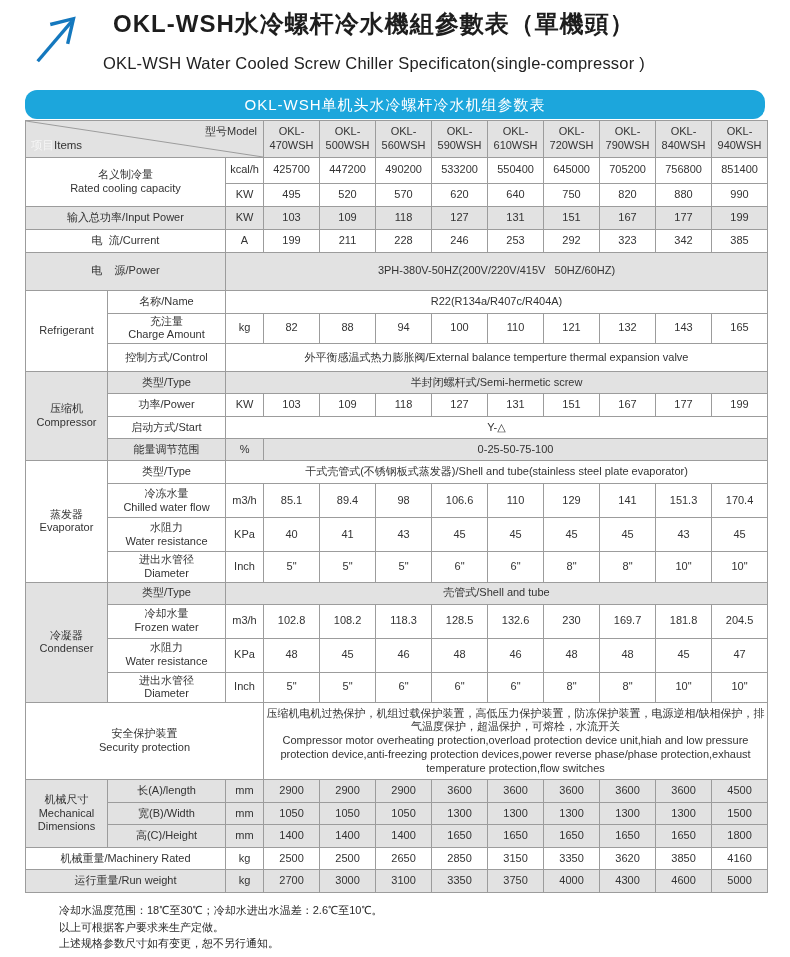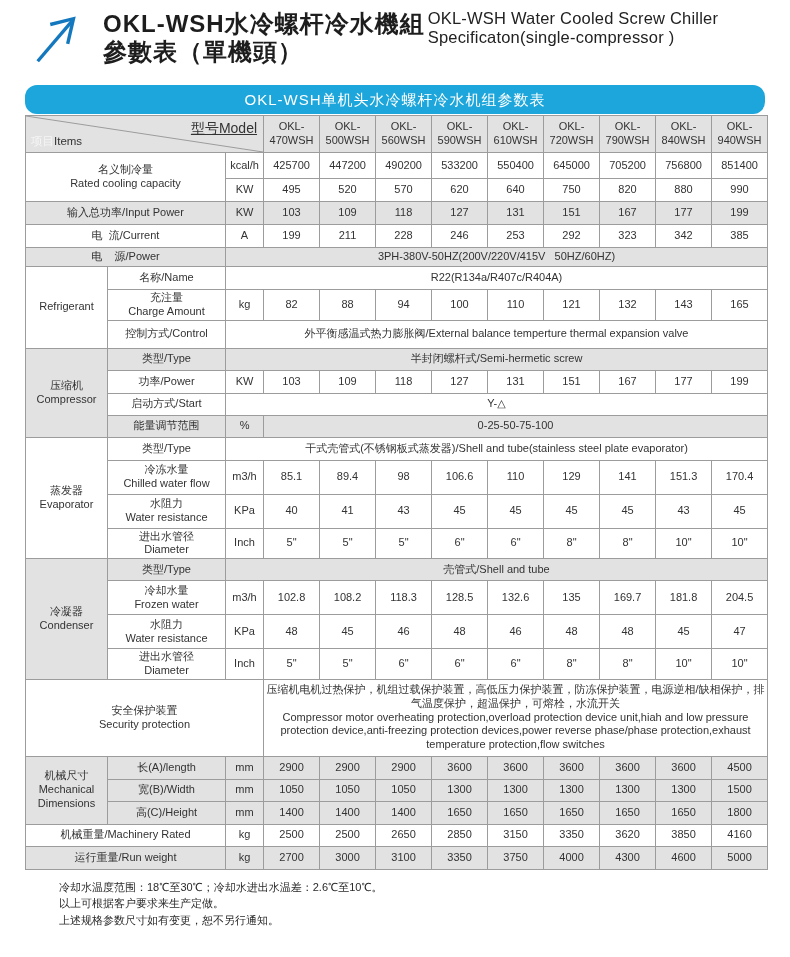--- a/index.html
+++ b/index.html
@@ -6,23 +6,23 @@
   body {
     width:790px; height:957px; background:#ffffff;
     font-family:"Liberation Sans", sans-serif; color:#333;
     position:relative; overflow:hidden;
   }
   .page { padding:8px 25px 0 25px; }
 
   
   .title-row { display:flex; align-items:flex-start; gap:16px; margin-left:4px; }
   .brand-arrow { width:58px; height:58px; flex:0 0 auto; margin-top:2px; }
-  .title-col { display:flex; flex-direction:row; }
+  .title-col { display:flex; flex-direction:column;align-items:center; }
   .title-zh { font-size:24px; font-weight:bold; color:#1d1d1d; letter-spacing:1px; line-height:1.15; margin-top:2px; }
-  .title-en { font-size:16.5px; color:#222; margin-top:1px; letter-spacing:0.2px; }
+  .title-en { font-size:16.5px; color:#222; margin-top:16px; letter-spacing:0.2px; }
 
   
   .banner {
     margin-top:17px; width:740px; height:29px; line-height:29px;
     text-align:center; color:#fff; font-size:15px; letter-spacing:1px;
   }
 
   
   table.spec { border-collapse:collapse; table-layout:fixed; width:742px; margin-top:1px; }
   table.spec td {
@@ -35,21 +35,21 @@
   td.grp { font-size:11.5px; }
   td.lab { font-size:11px; }
   td.unit { font-size:10.5px; }
   td.d { font-size:11px; }
   td.val { font-size:11px; }
   td.vall { text-align:left; font-size:10.5px; line-height:1.35; padding:3px 6px; }
 
   
   td.diag { position:relative; padding:0; }
   td.diag svg.diagline { position:absolute; left:0; top:0; width:100%; height:100%; }
-  .di-model { position:absolute; right:6px; top:4px; font-size:14px; color:#333;text-decoration:underline; }
+  .di-model { position:absolute; right:6px; top:4px; font-size:11px; color:#333; }
   .di-items { position:absolute; left:5px; bottom:4px; font-size:11.5px; color:#333; }
   .di-items .light { color:#f5f5f5; }
 
   
   .notes { margin-top:9px; font-size:11px; color:#2a2a2a; line-height:1.5; }
   .notes div { white-space:pre-wrap; }
   .ind1 { padding-left:26px; }
   .ind2 { padding-left:34px; }
 </style>
 </head>
@@ -156,21 +156,21 @@
           <td class="d">199</td>
           <td class="d">211</td>
           <td class="d">228</td>
           <td class="d">246</td>
           <td class="d">253</td>
           <td class="d">292</td>
           <td class="d">323</td>
           <td class="d">342</td>
           <td class="d">385</td>
         </tr>
-        <tr class="g" style="height: 19px;">
+        <tr class="g" style="height: 38px;">
           <td colspan="2" class="lab">电    源/Power</td>
           <td colspan="10" class="val">3PH-380V-50HZ(200V/220V/415V   50HZ/60HZ)</td>
         </tr>
         <tr style="height: 23px;">
           <td rowspan="3" class="grp">Refrigerant</td>
           <td class="lab">名称/Name</td>
           <td colspan="10" class="val">R22(R134a/R407c/R404A)</td>
         </tr>
         <tr style="height: 27px;">
           <td class="lab">充注量
@@ -274,21 +274,21 @@
         </tr>
         <tr style="height: 34px;">
           <td class="lab">冷却水量
 Frozen water</td>
           <td class="unit">m3/h</td>
           <td class="d">102.8</td>
           <td class="d">108.2</td>
           <td class="d">118.3</td>
           <td class="d">128.5</td>
           <td class="d">132.6</td>
-          <td class="d">135</td>
+          <td class="d">230</td>
           <td class="d">169.7</td>
           <td class="d">181.8</td>
           <td class="d">204.5</td>
         </tr>
         <tr style="height: 34px;">
           <td class="lab">水阻力
 Water resistance</td>
           <td class="unit">KPa</td>
           <td class="d">48</td>
           <td class="d">45</td>

